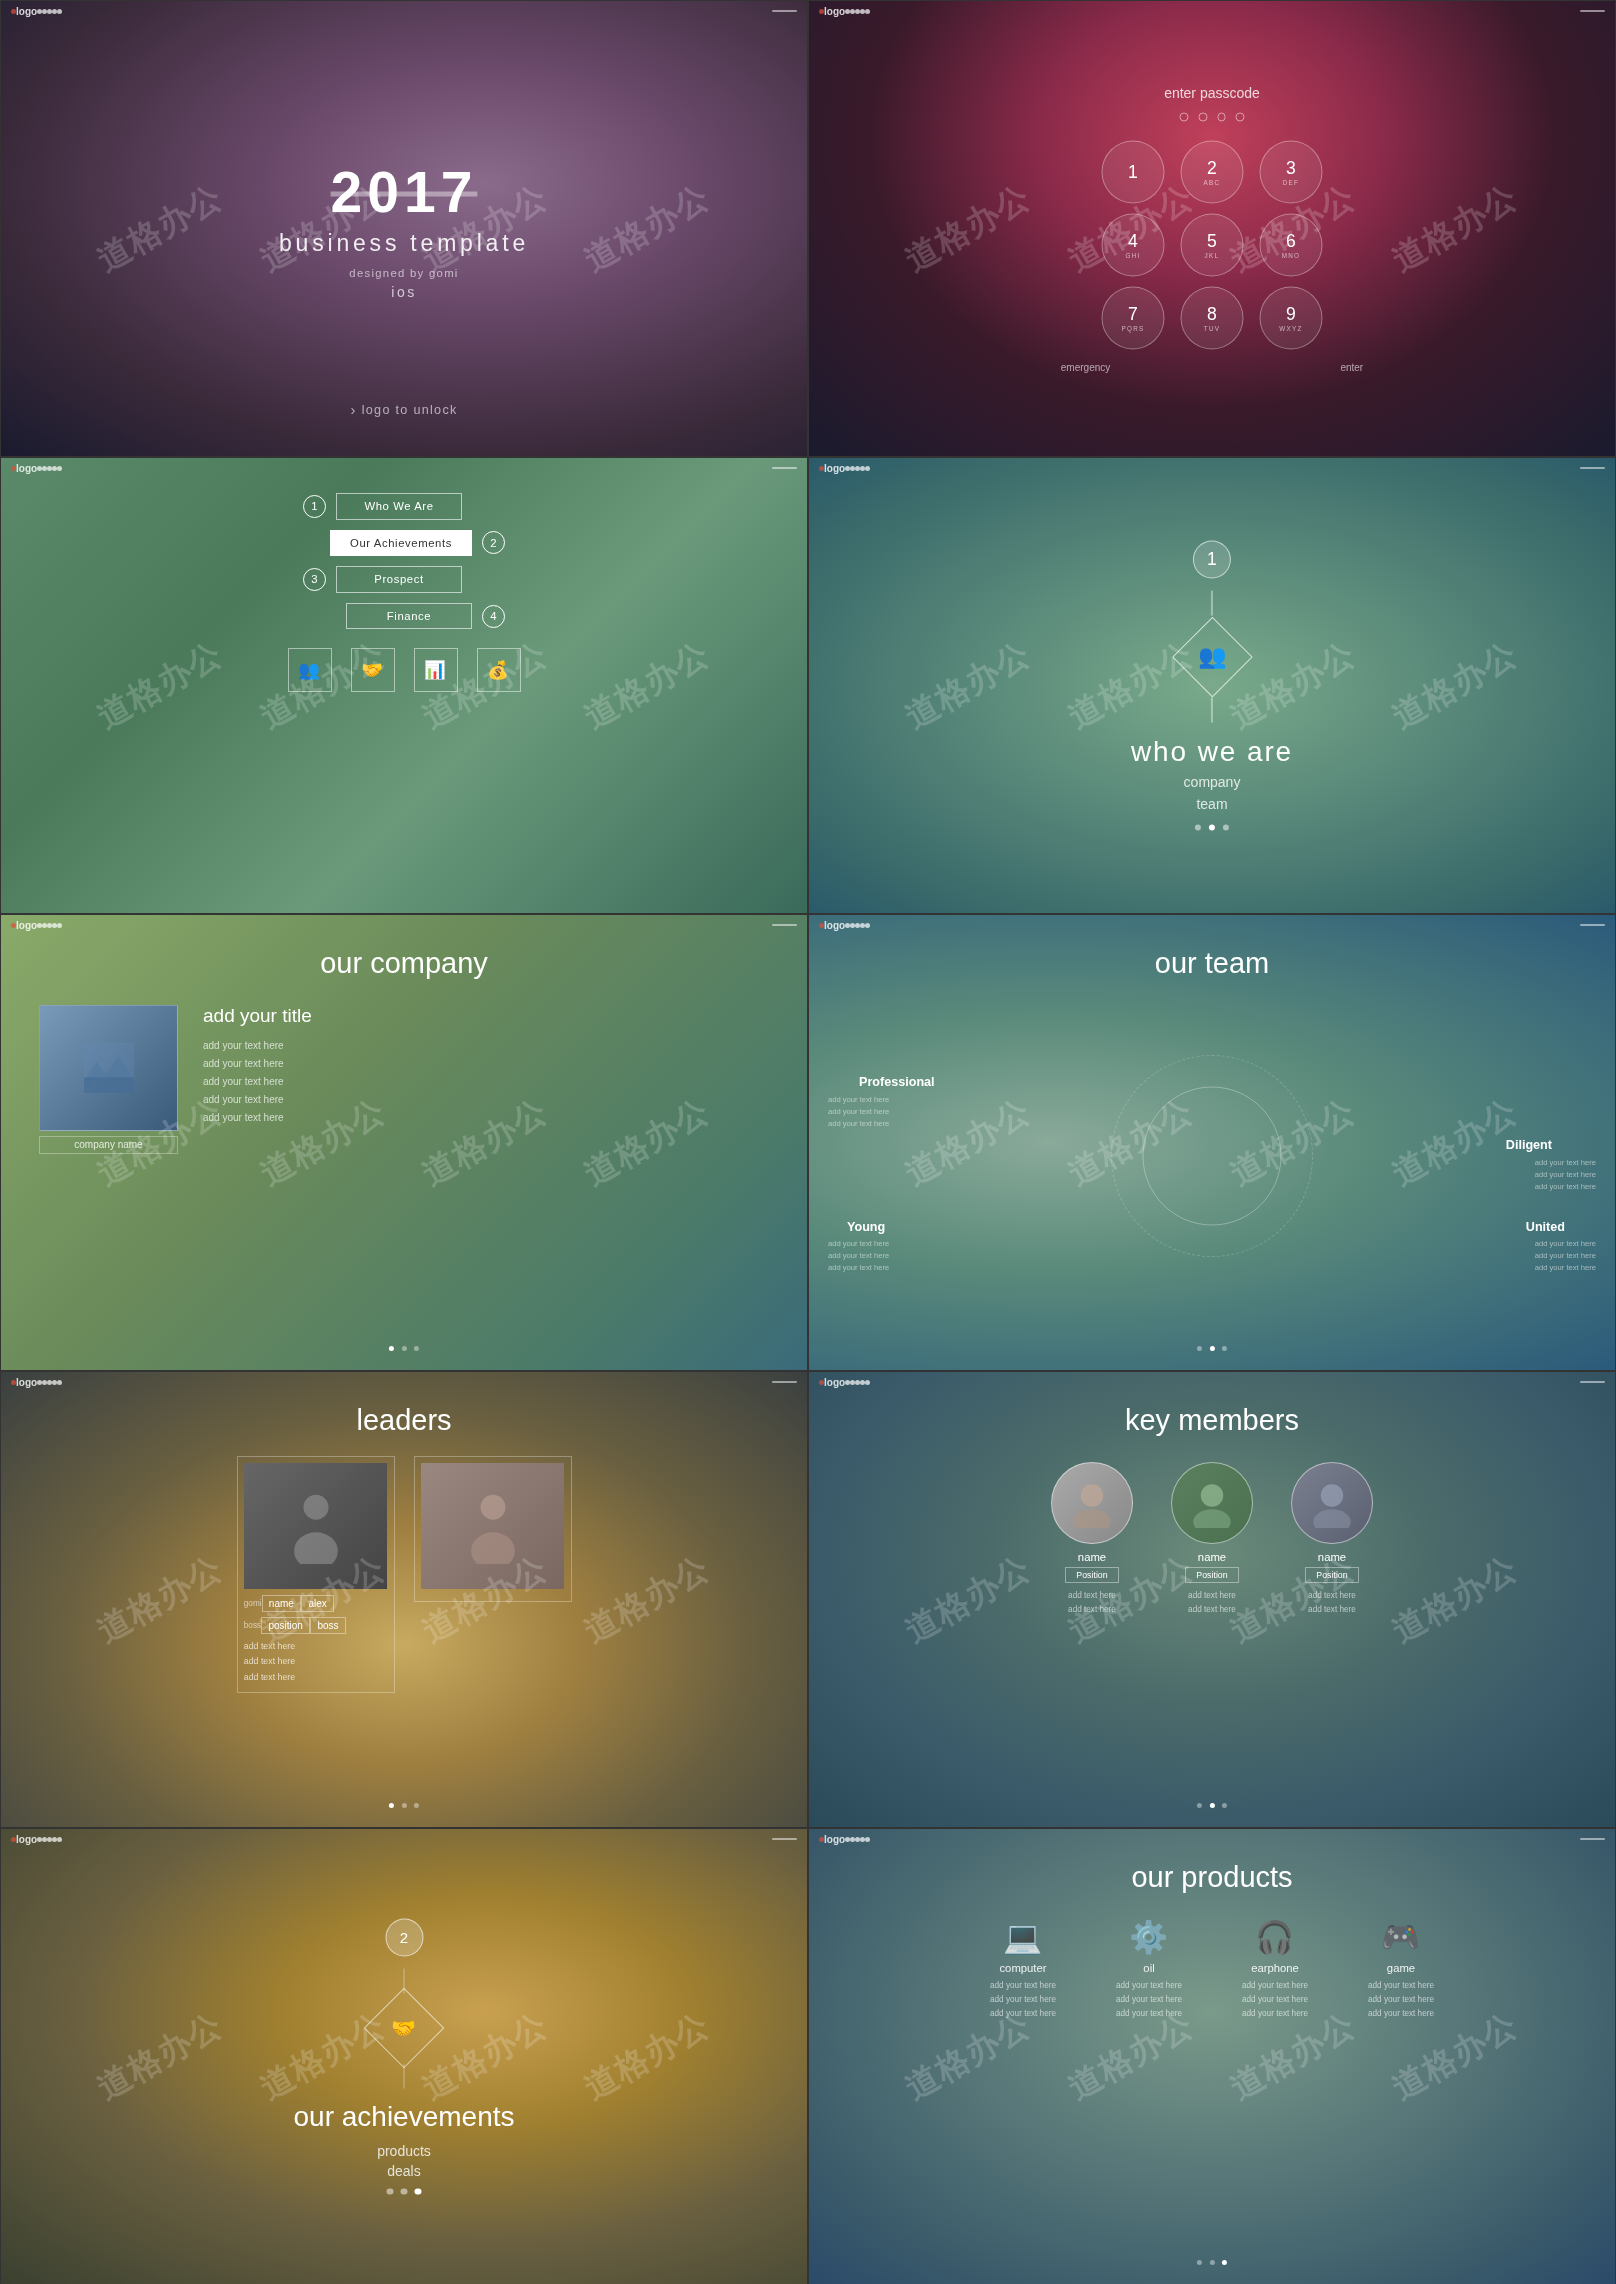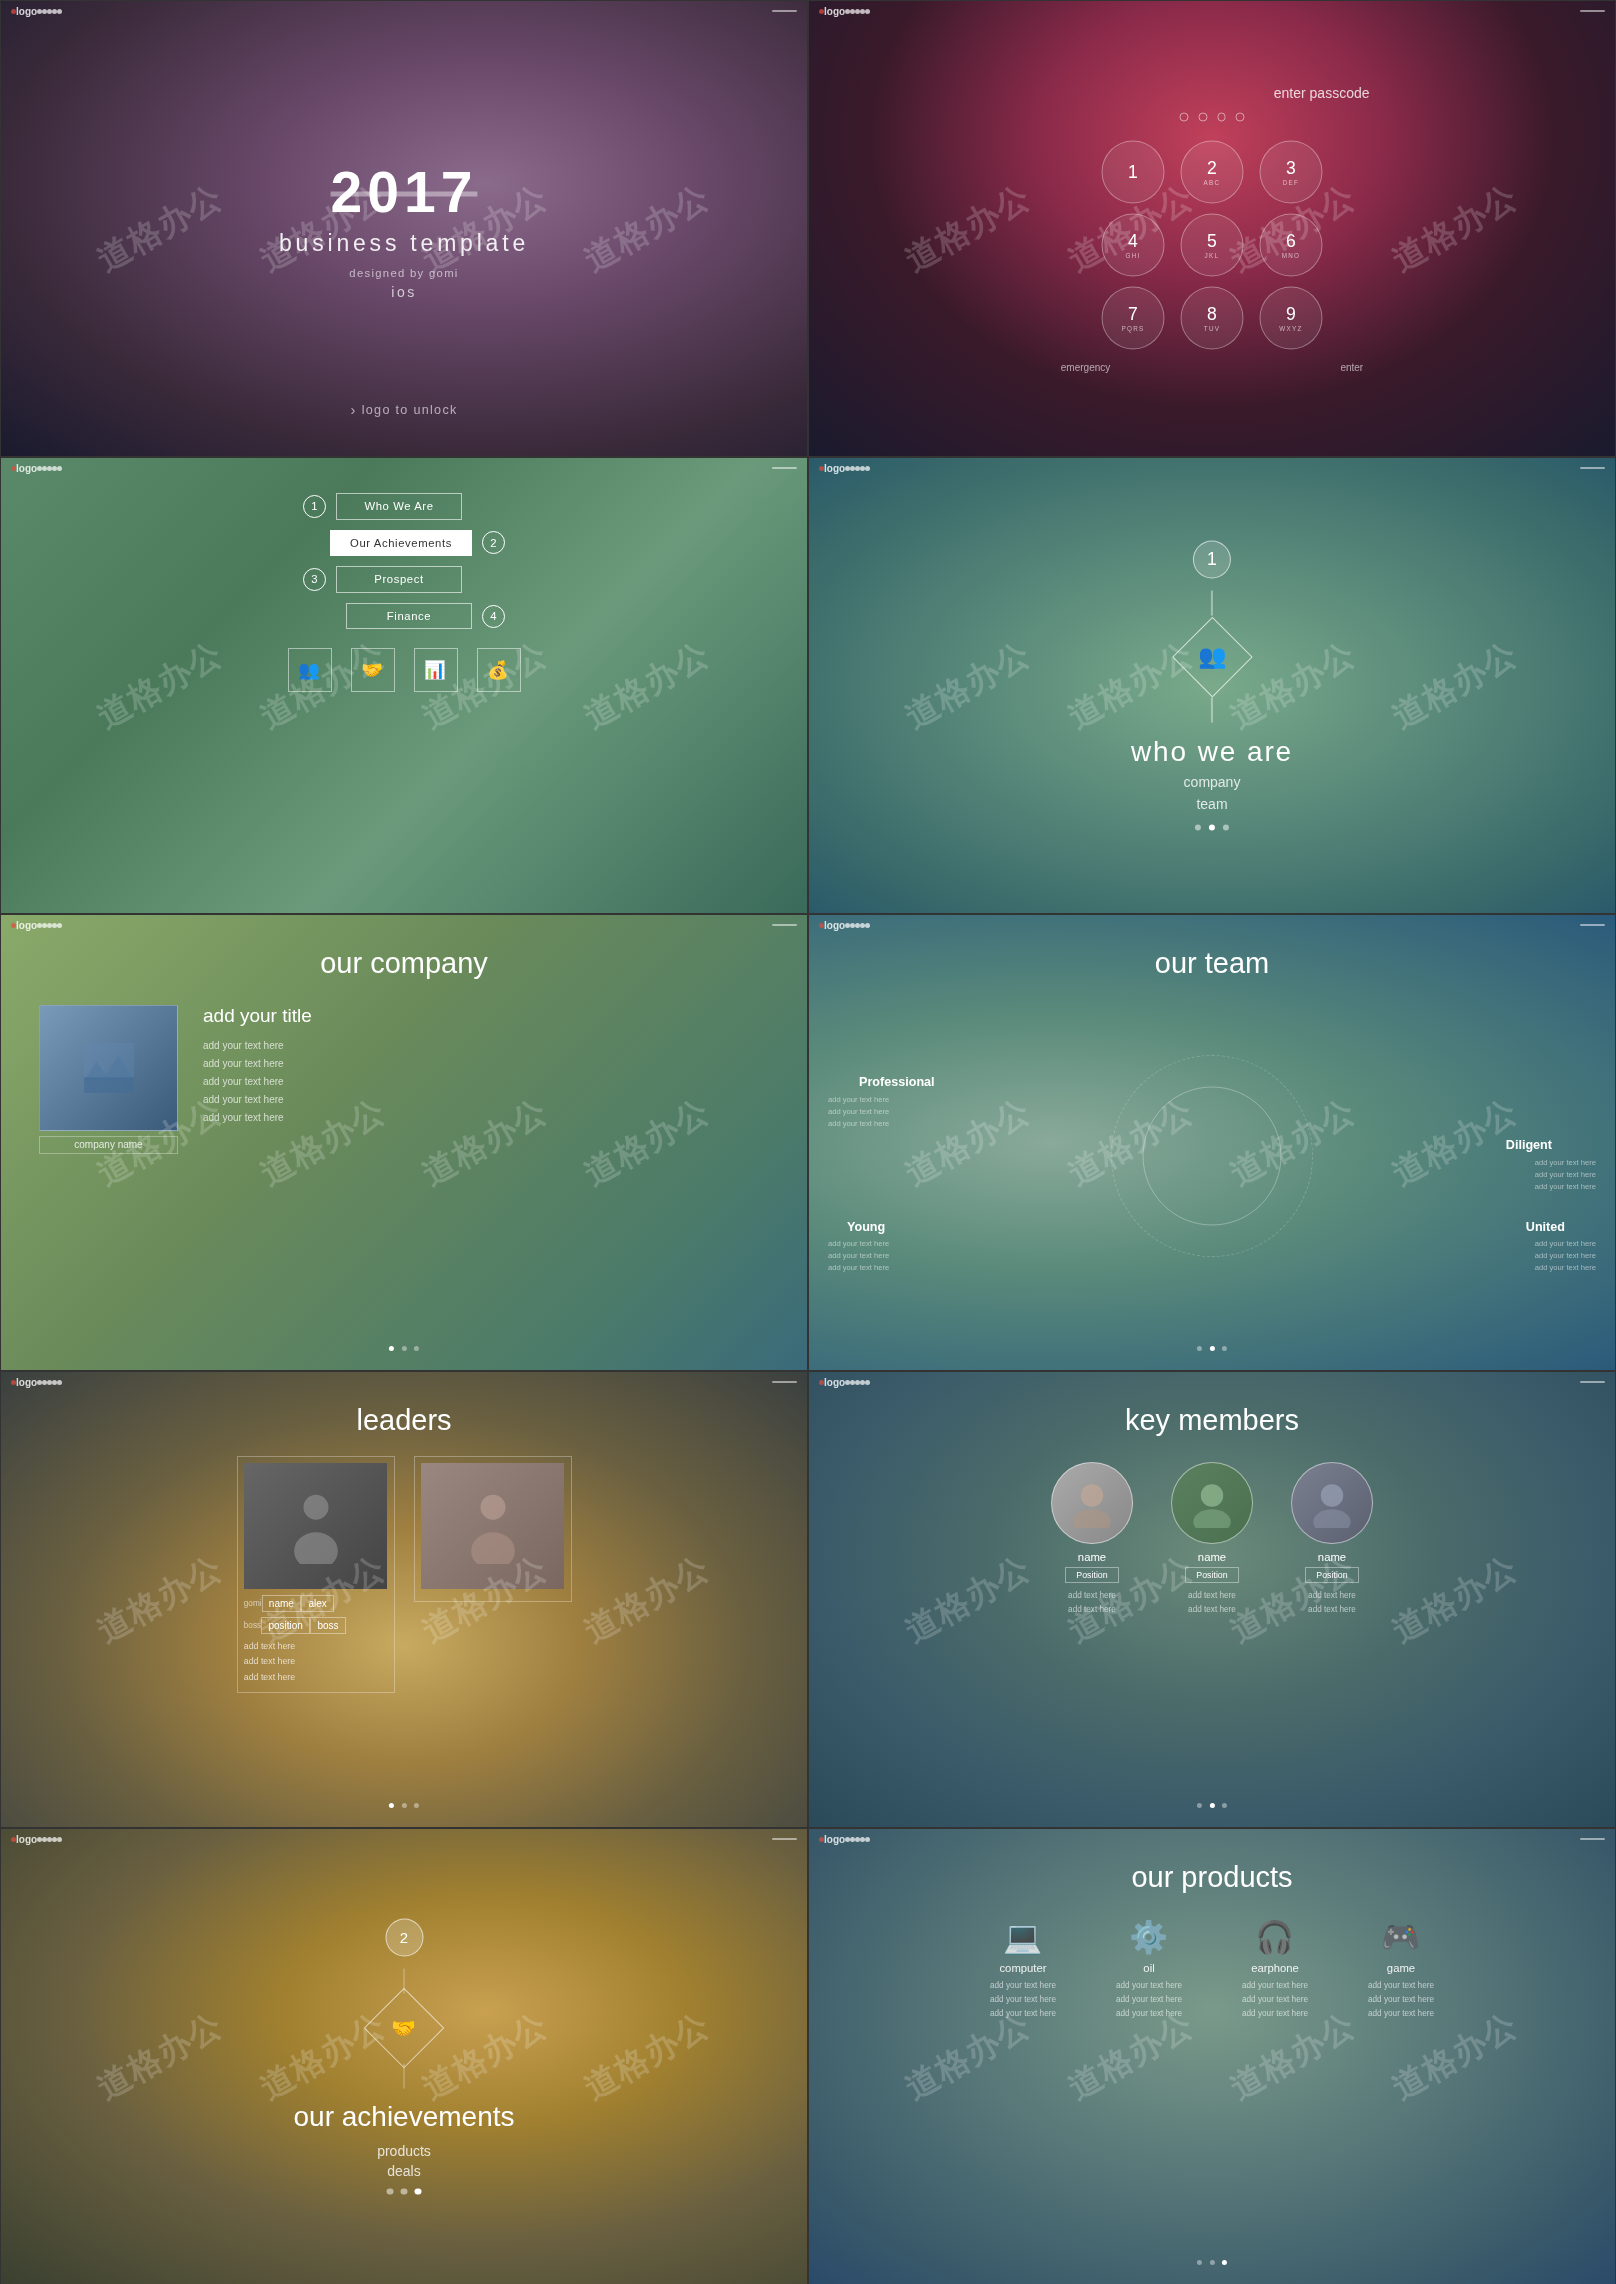--- a/index.html
+++ b/index.html
@@ -137,21 +137,21 @@
 
     
     .slide-2 {
       background: radial-gradient(ellipse at 50% 30%, #c0405a 0%, #8B2A4A 30%, #3A1A2A 60%, #1a1a2e 100%);
     }
     .slide-2 .passcode-area {
       position: absolute;
       top: 50%;
       left: 50%;
       transform: translate(-50%, -50%);
-      text-align: right;
+      text-align: center;
       color: white;
       width: 315px;
     }
     .passcode-title { font-size: 14px; margin-bottom: 12.6px; opacity: 0.8; }
     .passcode-dots {
       display: flex;
       justify-content: center;
       gap: 10px;
       margin-bottom: 19px;
     }

